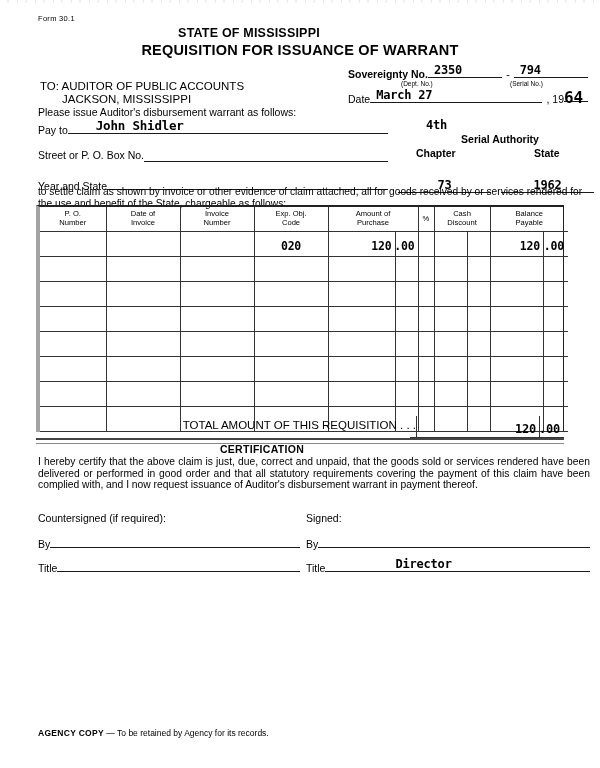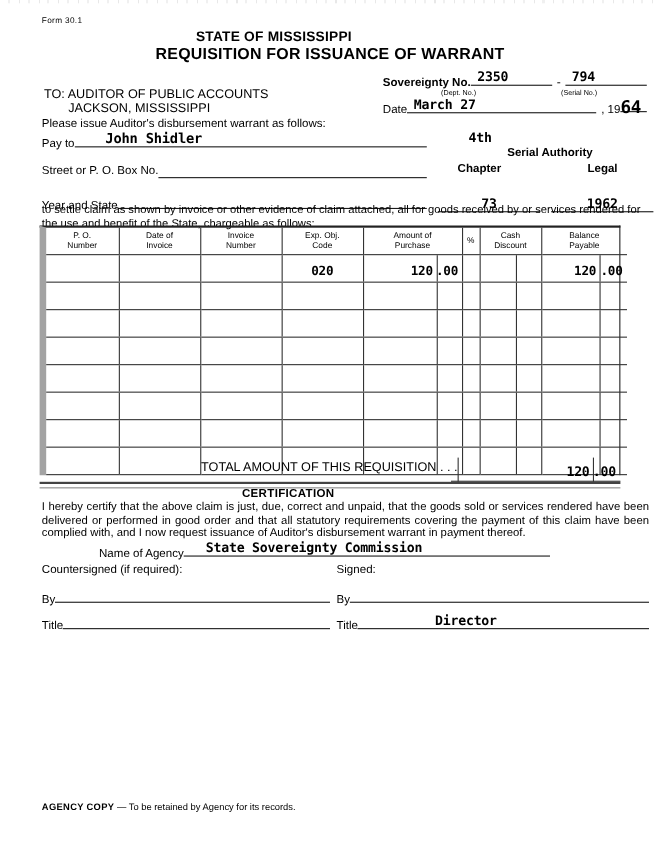--- a/index.html
+++ b/index.html
@@ -136,21 +136,21 @@
   
   #settle-text {
     left: 38px; top: 186px; width: 552px;
     font-size: 10.2px; line-height: 11.5px;
   }
 
   
   #req-table {
     left: 36px; top: 205px; width: 528px;
     border-top: 2px solid #222;
-    border-left: 6px solid #a3a3a3;
+    border-left: 4px solid #a3a3a3;
     border-right: 1px solid #222;
     box-sizing: border-box;
   }
   table.grid {
     border-collapse: collapse;
     width: 100%;
     table-layout: fixed;
   }
   table.grid td, table.grid th {
     border-left: 1px solid #333;
@@ -319,21 +319,21 @@
     <span class="field-label">Year and State</span>
     <span class="fill">
         <span class="val hand"></span>
       </span>
   </div>
 
   <div class="abs" id="legal-auth">
     <span class="hand" id="legal-chapter-val">4th</span>
     <span id="legal-auth-label">Serial Authority</span>
     <span id="chapter-hdr">Chapter</span>
-    <span id="year-hdr">Legal</span>
+    <span id="year-hdr">State</span>
     <span id="legal-fills">
       <span class="lf">
           <span class="val hand">73</span>
         </span>
       <span class="lf">
           <span class="val hand">1962</span>
         </span>
     </span>
   </div>
 
@@ -630,26 +630,20 @@
     <span id="total-cents-div"></span>
     <span id="total-val" class="hand">120</span>
     <span id="total-cents" class="hand">.00</span>
     <span id="total-underline"></span>
   </div>
   <div class="abs" id="double-rule"></div>
 
   <div class="abs" id="cert-title">CERTIFICATION</div>
   <div class="abs" id="cert-body">I hereby certify that the above claim is just, due, correct and unpaid, that the goods sold or services rendered have been delivered or performed in good order and that all statutory requirements covering the payment of this claim have been complied with, and I now request issuance of Auditor's disbursement warrant in payment thereof.</div>
 
-  <div class="abs" id="agency-row">
-    <span class="field-label">Name of Agency</span>
-    <span class="fill">
-        <span class="val hand" style="left:20px;font-size:12px;">State Sovereignty Commission</span>
-      </span>
-  </div>
 
   <div class="abs" id="countersigned">Countersigned (if required):</div>
   <div class="abs" id="signed">Signed:</div>
 
   <div class="sig-row" id="by-left">
     <span class="field-label">By</span>
     <span class="fill">
         <span class="val hand"></span>
       </span>
   </div>

